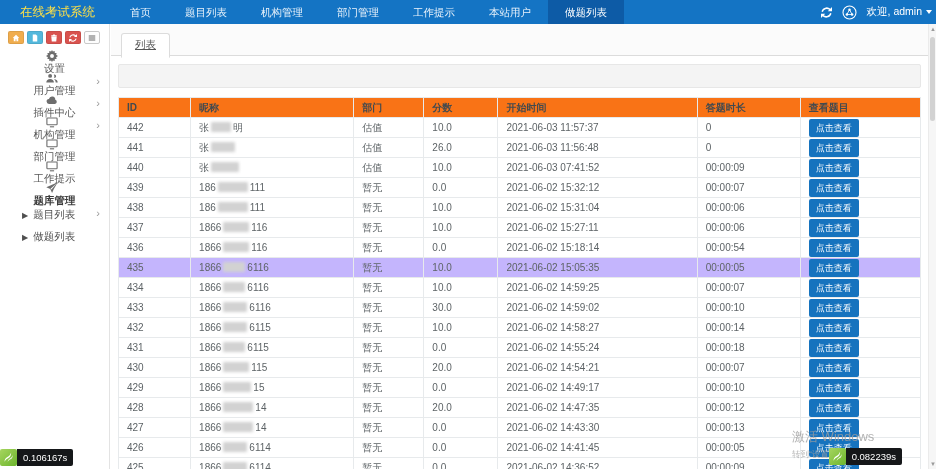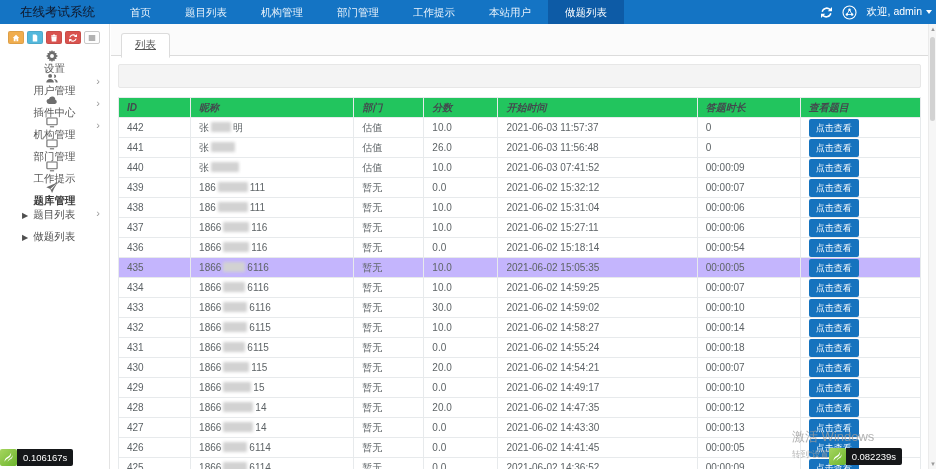--- a/index.html
+++ b/index.html
@@ -2,21 +2,21 @@
 <html style="--c-topbar: #1474c4; --c-navactive: #0d5ba6; --c-btn: #1673be;"><head>
 <meta charset="utf-8">
 <style>
   * { margin:0; padding:0; box-sizing:border-box; }
   html,body { width:936px; height:469px; overflow:hidden; }
   body { position:relative; font-family:"Liberation Sans","DejaVu Sans",sans-serif; background:#fff; color:#555; }
 
   
   .topbar { position:absolute; left:0; top:0; width:936px; height:24px;
             background:var(--c-topbar,#1474c4); display:flex; align-items:stretch; z-index:40; }
-  .brand { color:#0f172a; font-size:12.5px; line-height:24px; padding:0 18px 0 20px; white-space:nowrap; }
+  .brand { color:#fde047; font-size:12.5px; line-height:24px; padding:0 18px 0 20px; white-space:nowrap; }
   .topnav { display:flex; list-style:none; }
   .topnav li { color:#eaf3fb; font-size:10.5px; line-height:24px; padding:0 17px; cursor:pointer; white-space:nowrap; }
   .topnav li.active { background:var(--c-navactive,#0d5ba6); color:#fff; }
   .top-right { margin-left:auto; display:flex; align-items:center; gap:10px; padding-right:4px; color:#fff; }
   .top-right .ticon svg { width:11px; height:11px; display:block; color:#fff; }
   .top-right .ticon.share svg { width:15px; height:15px; }
   .welcome { font-size:10.5px; display:flex; align-items:center; gap:4px; cursor:pointer; }
   .caret-down { width:0; height:0; border-left:3.5px solid transparent; border-right:3.5px solid transparent; border-top:4px solid #fff; display:inline-block; }
 
   
@@ -44,21 +44,21 @@
   .tabstrip { height:32px; background:#fbfbfb; border-bottom:1px solid #dcdcdc; padding:8px 0 0 10px; }
   .tab { display:inline-block; padding:4px 13px 5px; background:#fff; border:1px solid #dcdcdc;
          border-bottom:1px solid #fff; border-radius:3px 3px 0 0; font-size:10.5px; color:#555;
          position:relative; top:1px; cursor:pointer;text-decoration:underline; }
   .filterbar { margin:8px 7px 9px; height:24px; background:#f4f4f4; border:1px solid #e7e7e7; border-radius:2px; }
 
   table.grid { border-collapse:collapse; width:calc(100% - 14px); margin:0 7px; table-layout:fixed;
                font-size:10px; color:#5d6366; }
   .grid th, .grid td { border:1px solid #e7eaec; padding:0 8px; height:19px; line-height:19px;
                        text-align:left; overflow:hidden; white-space:nowrap; }
-  .grid th { font-weight:bold; color:#434a4e; background:#22c55e;font-style:italic; }
+  .grid th { font-weight:bold; color:#434a4e; background:#f97316; }
   .grid tr.hl td { background:#c4b5fd; }
   .censor { display:inline-block; height:10px; background:#d2d2d2; filter:blur(1.5px);
             border-radius:1px; vertical-align:-1px; margin:0 2px; }
   .view-btn { display:inline-block; background:var(--c-btn,#1673be); color:#fff; border:none;
               border-radius:2px; font-size:9px; line-height:12px; padding:3px 7px; cursor:pointer;
               font-family:inherit; }
 
   
   .scrollbar { position:absolute; right:0; top:24px; bottom:0; width:8px; background:#f6f6f6;
                border-left:1px solid #ebebeb; z-index:35; }

